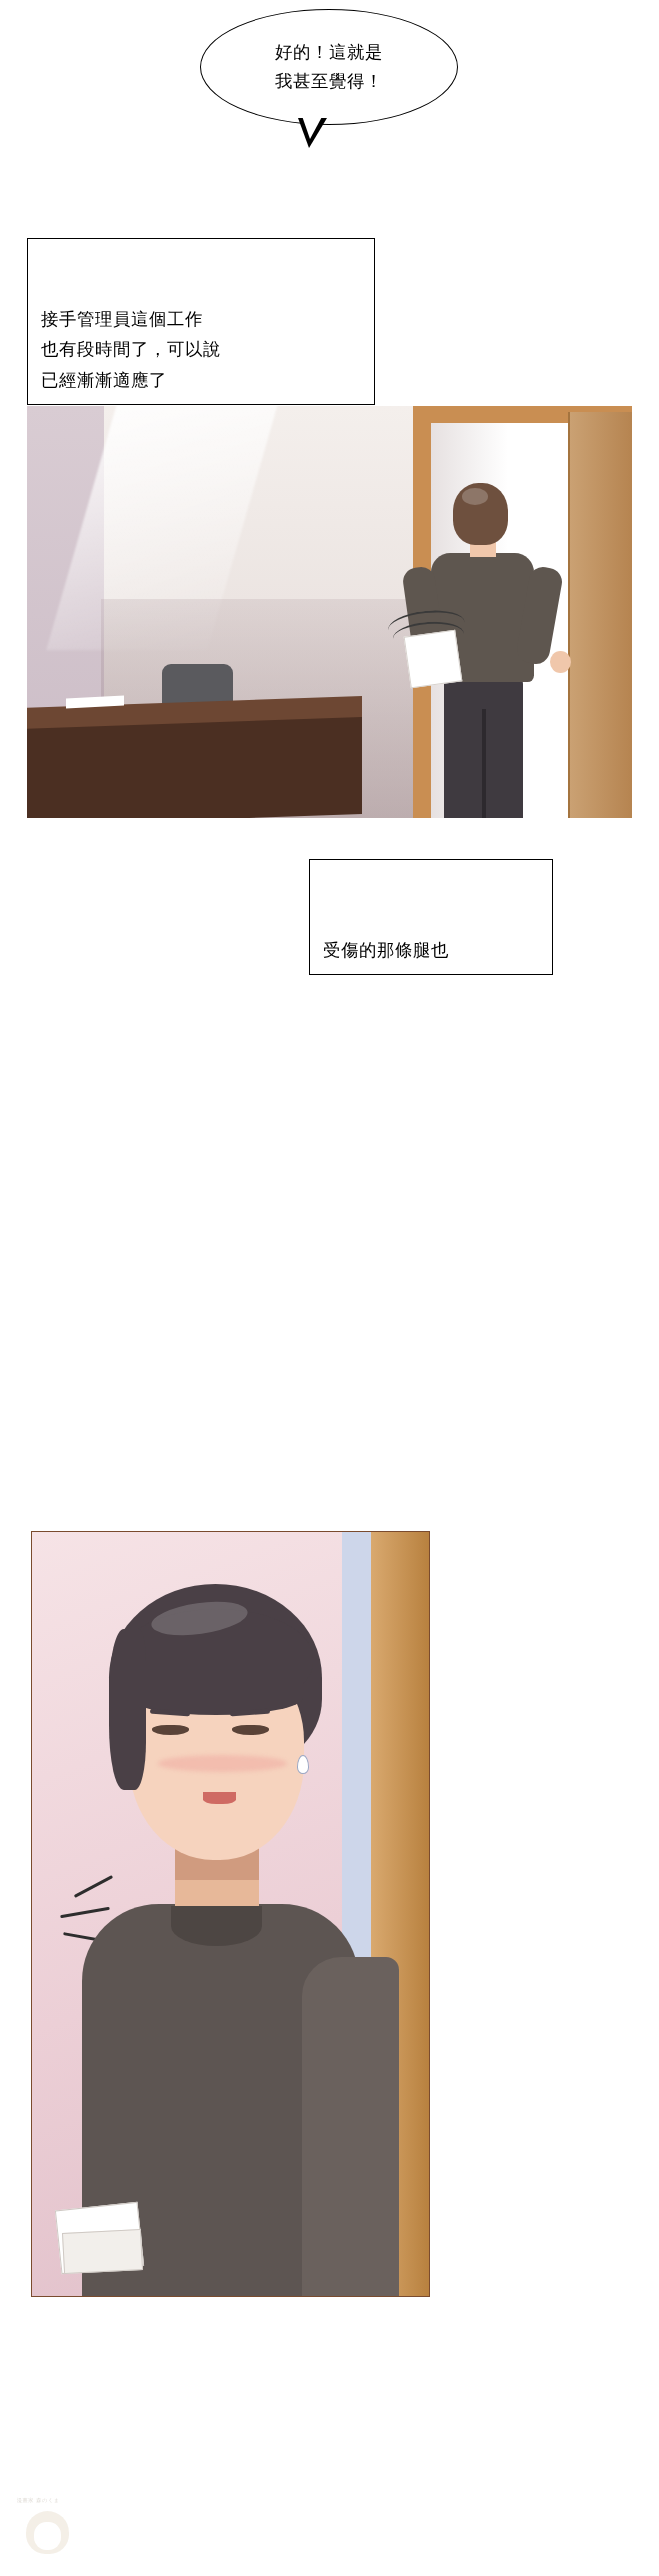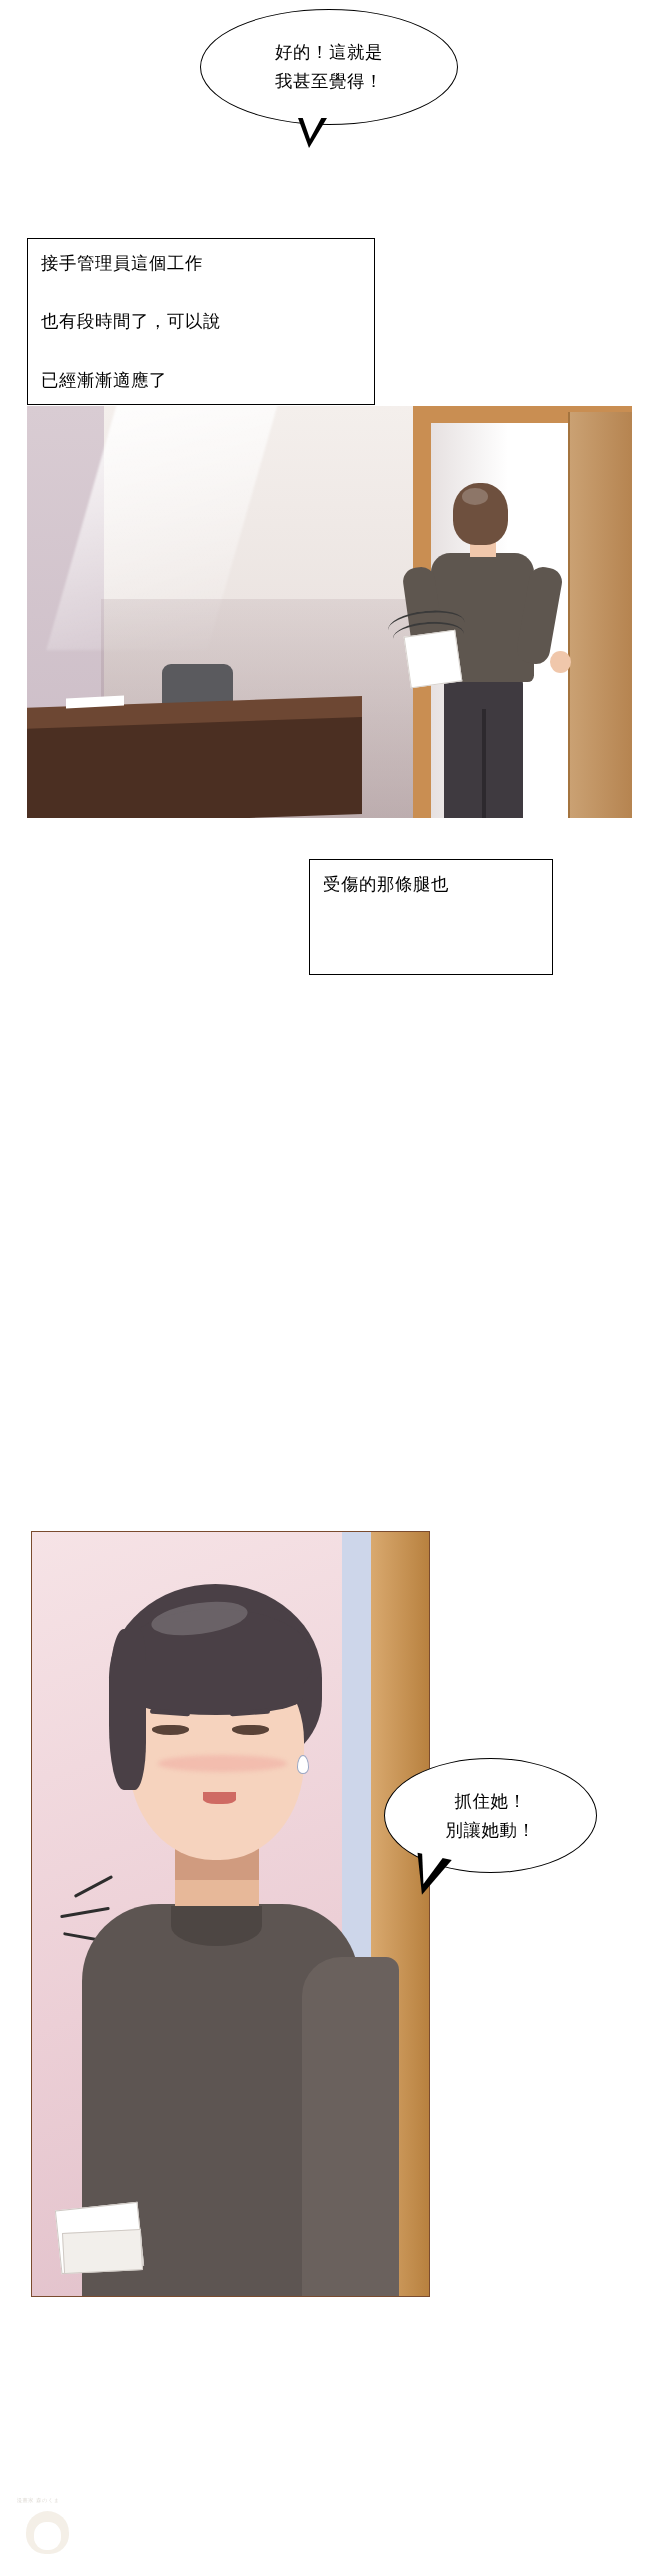--- a/index.html
+++ b/index.html
@@ -44,21 +44,21 @@
     height: 0;
   }
 
   .caption {
     position: absolute;
     background: #ffffff;
     border: 1.9px solid #000000;
     box-sizing: border-box;
     display: flex;
     flex-direction: column;
-    justify-content: space-between;
+    justify-content: flex-end;
     padding: 9px 13px;
     color: #000000;
     line-height: 1.75;
     font-size: 17.4px;
     letter-spacing: 0.6px;
   }
   .caption .line {
     white-space: nowrap;
   }
 
@@ -525,26 +525,20 @@
     <div class="eye-l"></div>
     <div class="eye-r"></div>
     <div class="blush"></div>
     <div class="mouth"></div>
     <div class="sweat"></div>
 
     <div class="books"></div>
     <div class="books-2"></div>
   </div>
 
-  <div class="bubble" id="bubble-catch-her" style="left:384px; top:1758px; width:213px; height:115px;">
-    <div class="line">抓住她！</div>
-    <div class="line">別讓她動！</div>
-    <span class="tail" style="left:28px; top:97px; border-left:13px solid transparent; border-right:22px solid transparent; border-top:40px solid #000000; transform: rotate(12deg);"></span>
-    <span class="tail" style="left:33px; top:91px; border-left:9px solid transparent; border-right:16.7px solid transparent; border-top:35px solid #ffffff; transform: rotate(12deg);"></span>
-  </div>
 
 
   <div id="watermark">
     <div class="wm-text">漫畫家 森のくま</div>
     <div class="wm-hair"></div>
     <div class="wm-face"></div>
   </div>
 
 </div>
 

